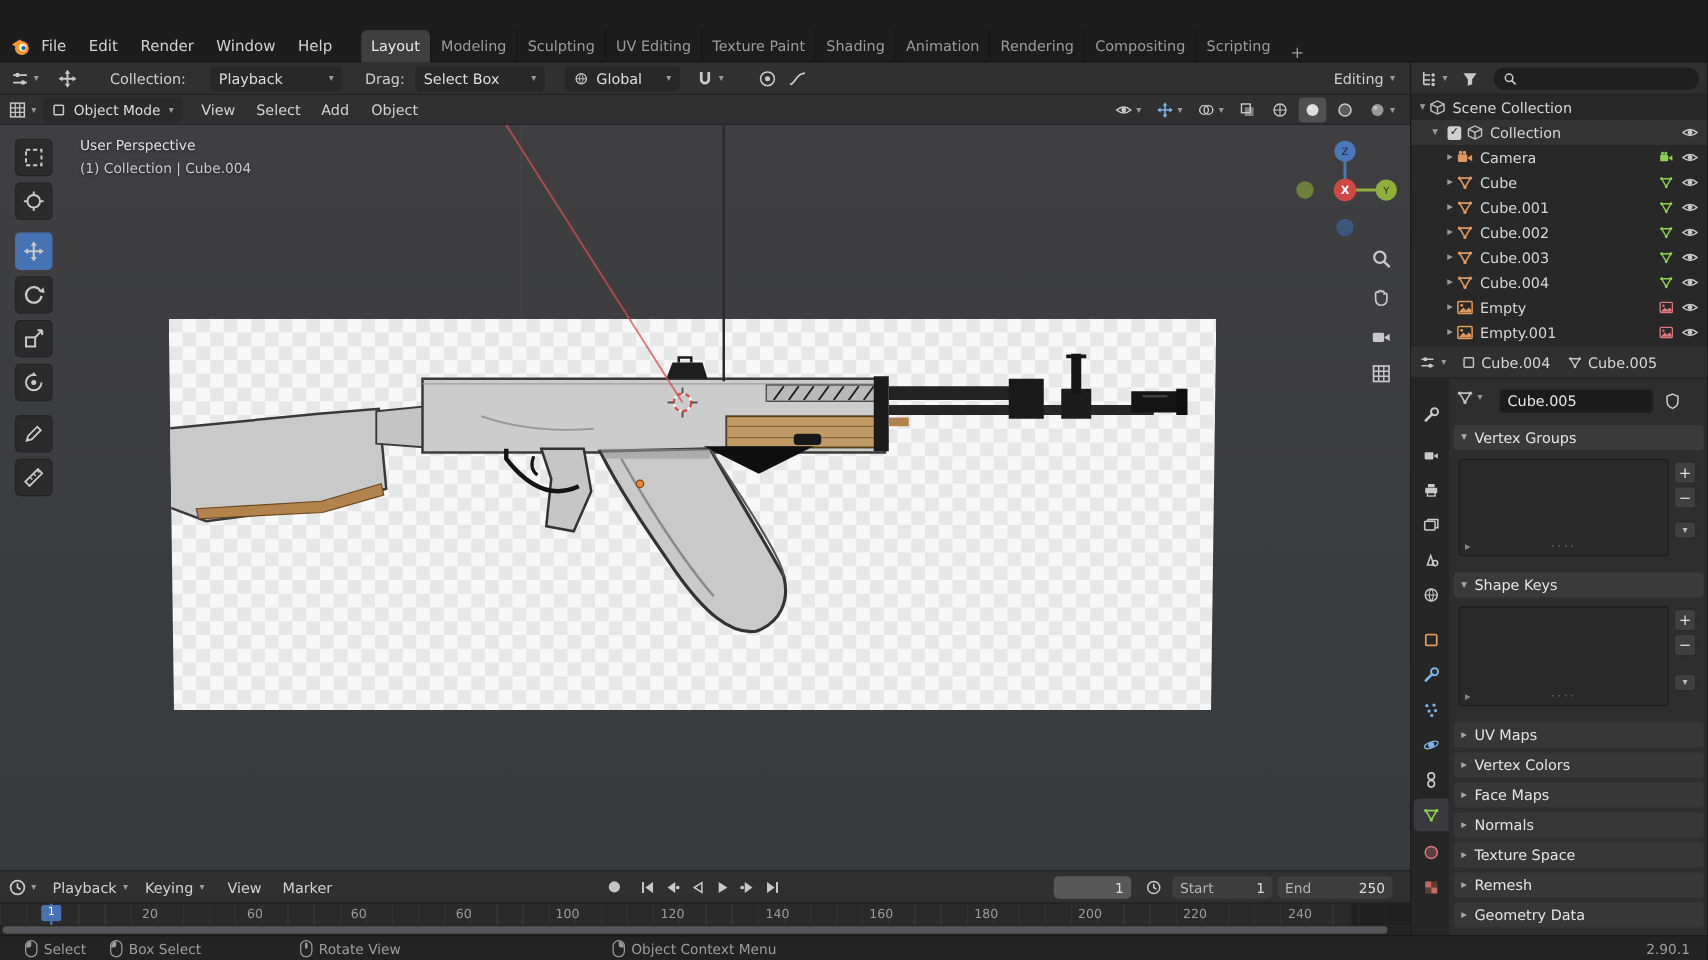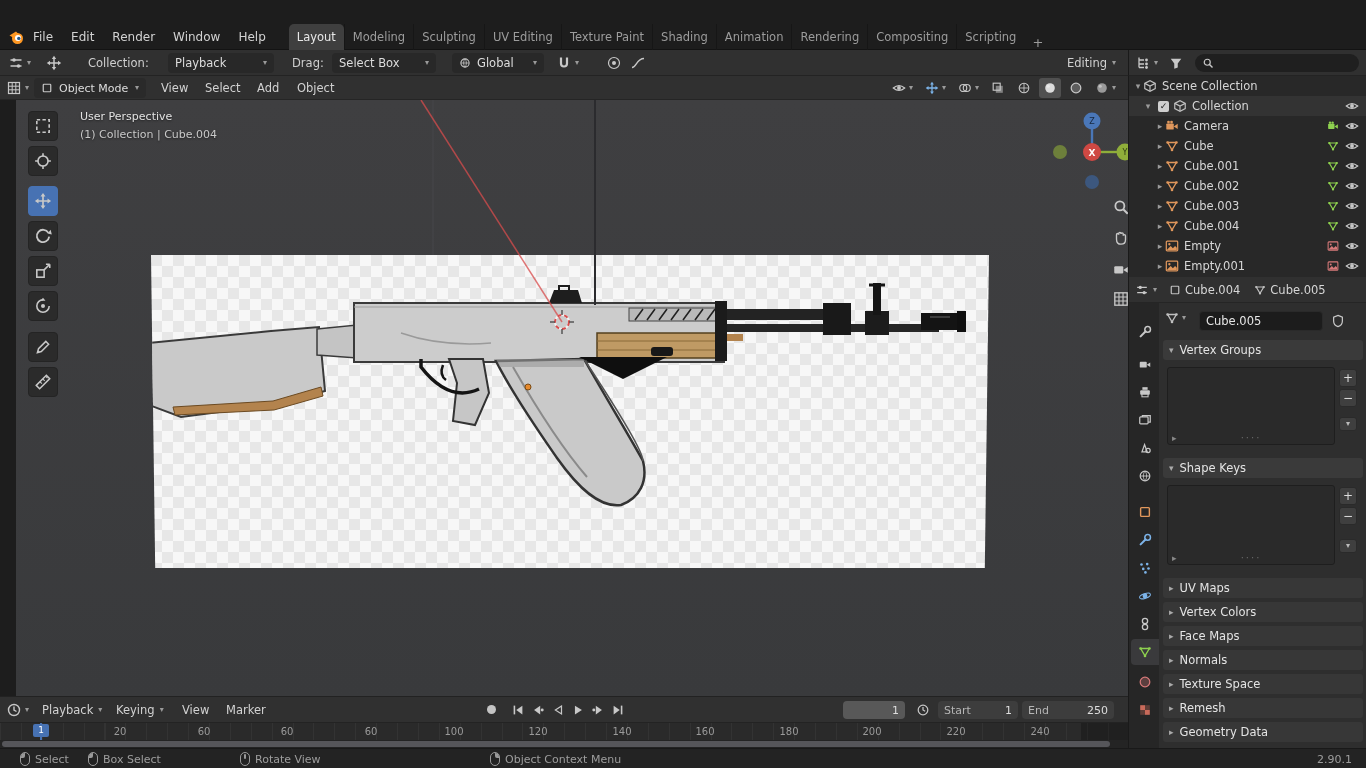--- a/index.html
+++ b/index.html
@@ -25,21 +25,21 @@
 .idwidget{position:absolute;top:27px;height:20px;background:#282828;border-radius:4px;display:flex;align-items:center;padding:0 4px;gap:4px}
 .idwidget .name{flex:1;color:#dcdcdc;font-size:11.5px;padding-left:2px;white-space:nowrap;overflow:hidden}
 .ts{position:absolute;left:0;top:50px;width:1128px;height:26px;background:#303030;border-bottom:1px solid #232323}
 .dd{position:absolute;top:3px;height:20px;display:flex;align-items:center;gap:6px;background:#282828;border-radius:4px;padding:0 7px;color:#ddd;font-size:11.5px}
 .lbl{position:absolute;top:0;height:26px;line-height:26px;color:#cfcfcf;font-size:11.5px}
 .vph{position:absolute;left:0;top:76px;width:1128px;height:24px;background:#303030;border-bottom:1px solid #252525}
 .vph .menuitem{height:24px;line-height:24px;font-size:11.5px}
 .hbtn{height:20px;display:flex;align-items:center;gap:3px;padding:0 4px;border-radius:3px}
 .hbtn.on{background:#505050}
 
-.vp{position:absolute;left:16px;top:100px;width:1304px;height:596px;background:linear-gradient(#3f3f41,#393a3c)}
+.vp{position:absolute;left:0;top:100px;width:1304px;height:596px;background:linear-gradient(#3f3f41,#393a3c)}
 .overlaytxt{position:absolute;left:64px;color:#e2e2e2;font-size:11px;text-shadow:0 1px 2px rgba(0,0,0,.5)}
 .vtools{position:absolute;left:12px;top:10px;width:30px}
 .vtool{position:absolute;left:0;width:30px;height:30px;background:#2b2b2b;border:1px solid #242424;border-radius:4px;display:flex;align-items:center;justify-content:center;color:#d8d8d8}
 .vtool.active{background:#4772b3;border-color:#4772b3;color:#fff}
 .plane{position:absolute;left:135px;top:155px;width:838px;height:313px;background:conic-gradient(#f7f7f7 90deg,#e7e7e7 90deg 180deg,#f7f7f7 180deg 270deg,#e7e7e7 270deg) 0 0/22px 22px;clip-path:polygon(0 0,100% 0,99.5% 100%,.5% 100%)}
 .rifle{position:absolute;left:0;top:0;width:100%;height:100%}
 .anno{position:absolute;left:0;top:0;width:1128px;height:596px;pointer-events:none}
 .navgizmo{position:absolute;left:1028px;top:8px;width:96px;height:96px}
 .sidebtn{position:absolute;left:1094px;width:22px;height:22px;color:#cfcfcf;display:flex;align-items:center;justify-content:center}
 

